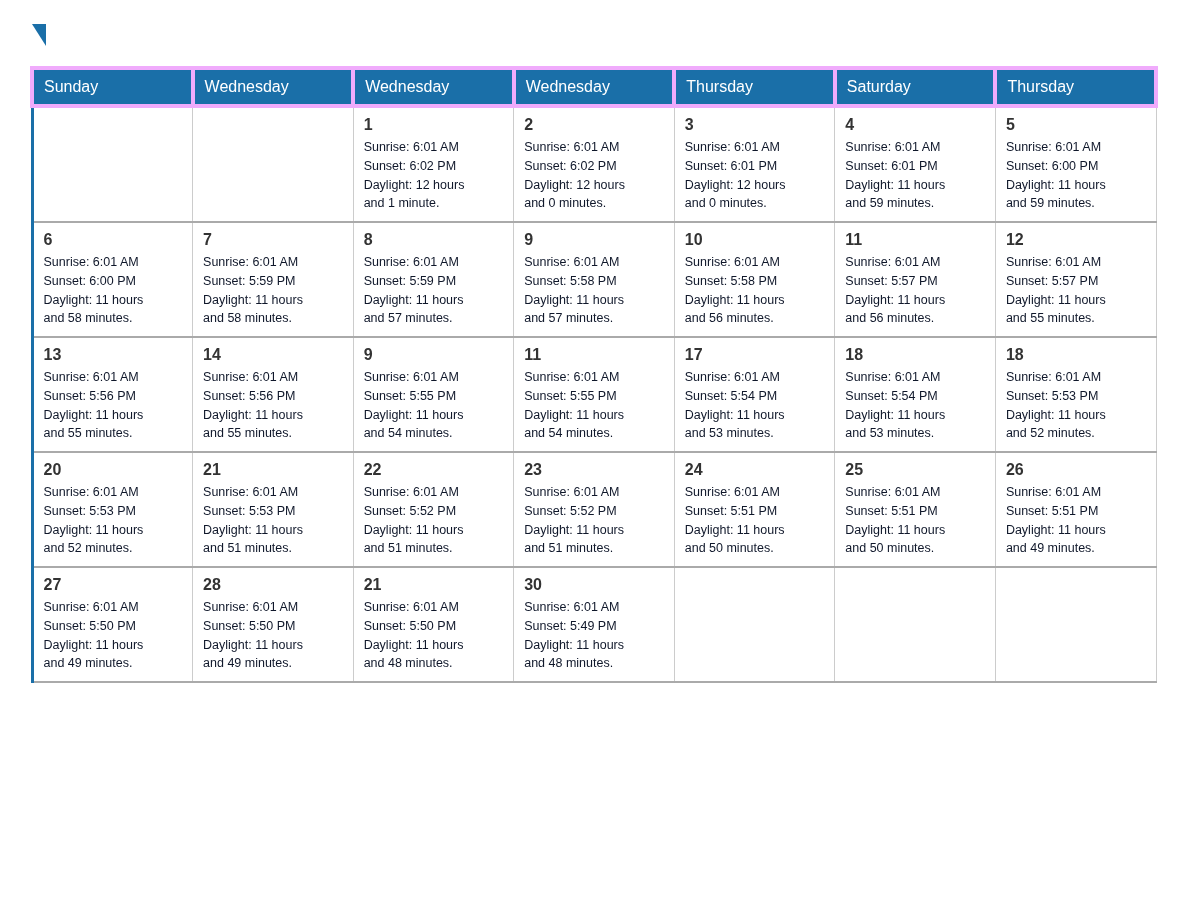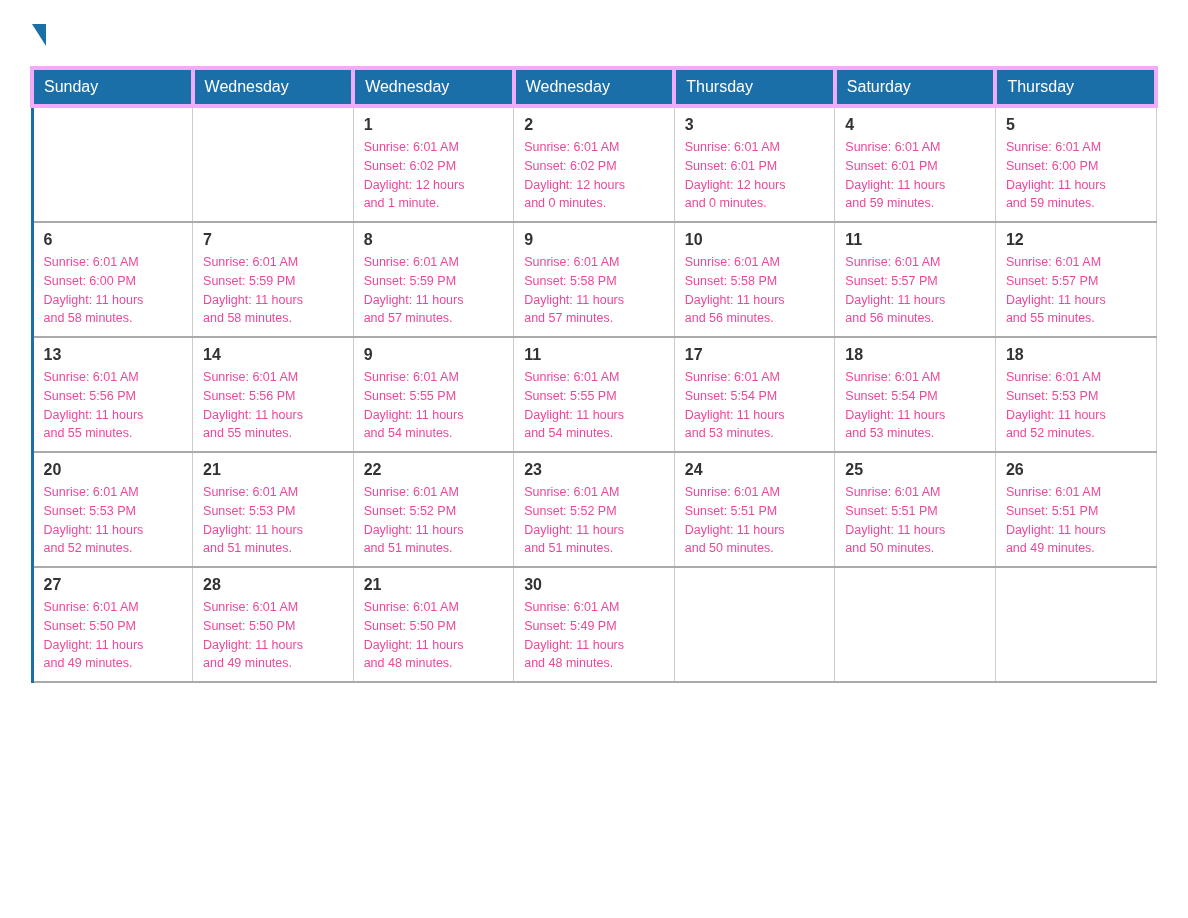--- a/index.html
+++ b/index.html
@@ -88,21 +88,21 @@
     }
     .day-num {
       font-size: 16px;
       font-weight: bold;
       color: #333;
       margin-bottom: 4px;
       display: block;
     }
     .day-info {
       font-size: 12.5px;
-      color: #ec4899;
+      color: #0f172a;
       line-height: 1.5;
     }
     tbody tr {
       border-bottom: 2px solid #aaa;
     }
   </style>
 </head>
 <body>
 
 <div class="header">

